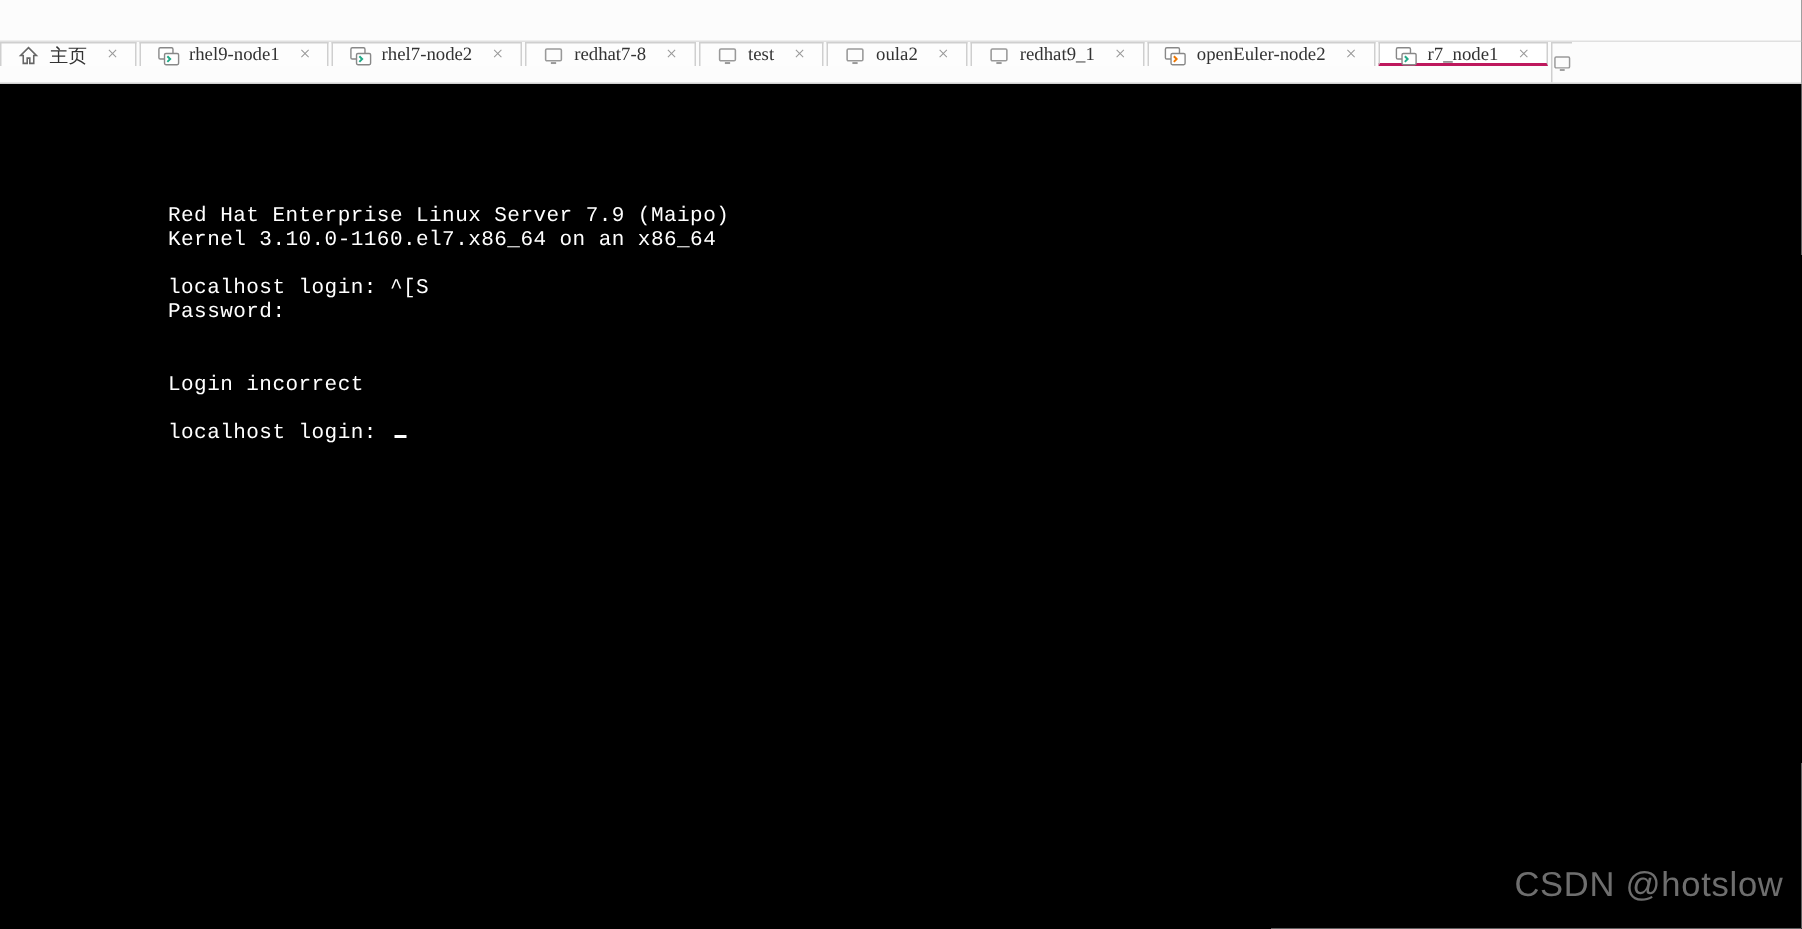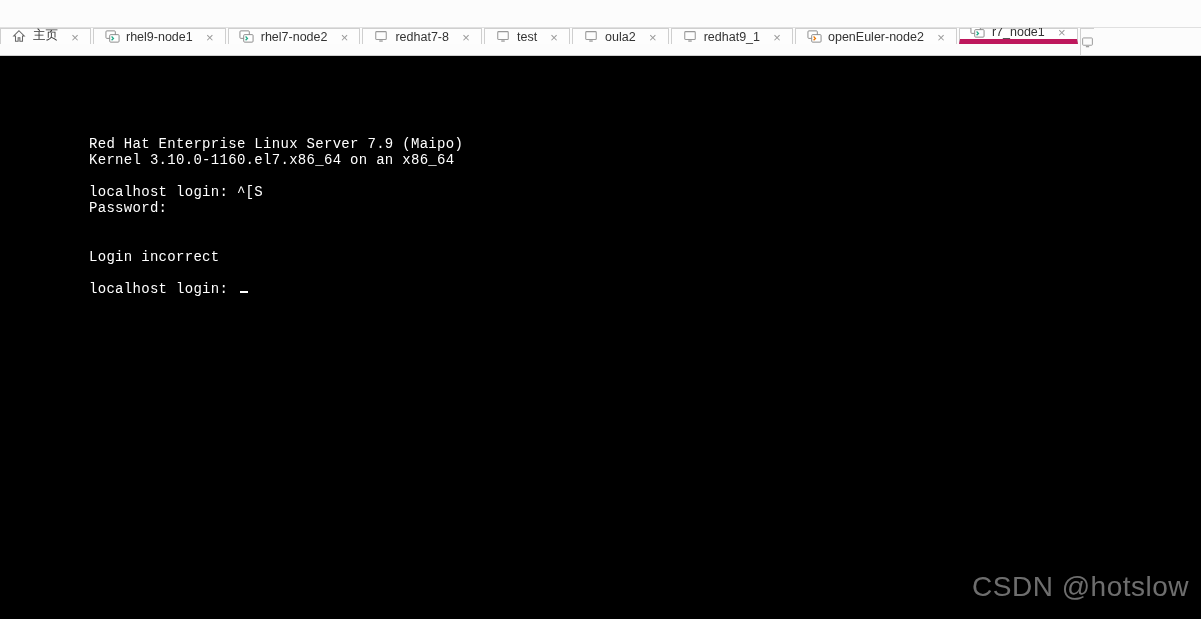--- a/index.html
+++ b/index.html
@@ -18,36 +18,37 @@
     }
     .tabbar {
       height: 28px;
       background: #fcfcfc;
       display: flex;
       border-bottom: 1px solid #d0d0d0;
       overflow: hidden;
     }
     .tab {
       display: flex;
-      align-items: flex-end;
+      align-items: flex-start;
       padding: 0 8px 0 10px;
       border: 1px solid #cfcfcf;
       border-bottom: none;
       background: #fdfdfd;
       margin-right: 2px;
       height: 16px;
       font-size: 12.5px;
       color: #333;
       cursor: pointer;
       white-space: nowrap;
       position: relative;
+      font-family: Liberation Serif, serif;
     }
     .tab.active {
       background: #fff;
-      border-bottom: 5px solid #be185d;
+      border-bottom: 2px solid #be185d;
     }
     .tab-icon {
       width: 16px;
       height: 16px;
       margin-right: 6px;
       display: flex;
       align-items: center;
       justify-content: center;
       flex-shrink: 0;
     }
@@ -65,36 +66,36 @@
     .console {
       width: 100%;
       height: 563px;
       background: #000;
       color: #fff;
       font-family: "Courier New", monospace;
       font-size: 14px;
       line-height: 1.15;
       white-space: pre;
       padding-top: 80px;
-      padding-left: 89px;
+      padding-left: 112px;
       letter-spacing: 0.3px;
     }
     .cursor {
       display: inline-block;
       width: 8px;
       height: 2px;
       background: #fff;
       vertical-align: baseline;
       margin-left: 3px;
     }
     .watermark {
       position: absolute;
       right: 12px;
       bottom: 16px;
-      font-size: 28px;
+      font-size: 23px;
       color: rgba(200,200,200,0.55);
       font-family: Arial, sans-serif;
       letter-spacing: 0.5px;
     }
     .tab-frag {
       width: 14px;
       border: 1px solid #cfcfcf;
       border-right: none;
       border-bottom: none;
       height: 27px;

